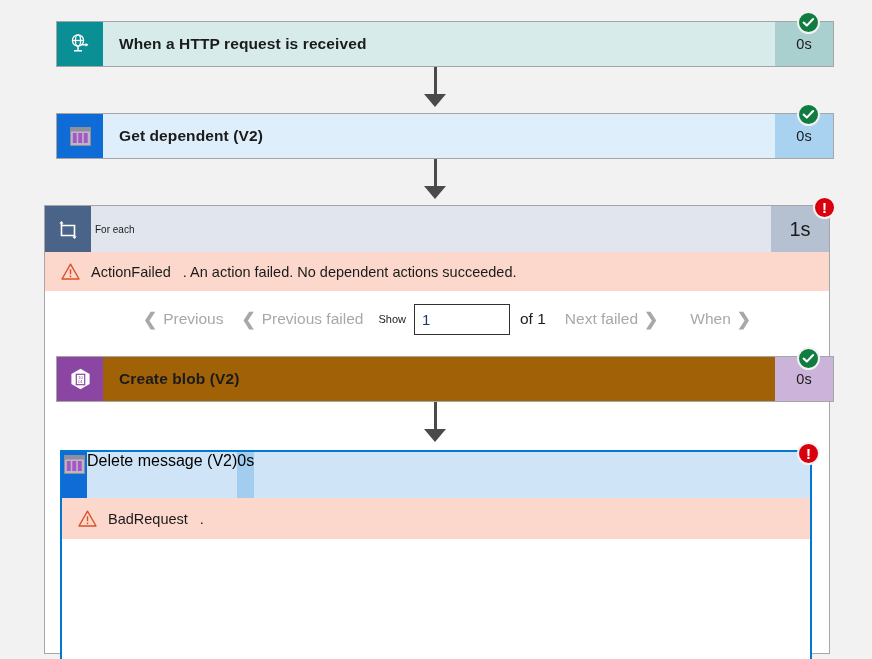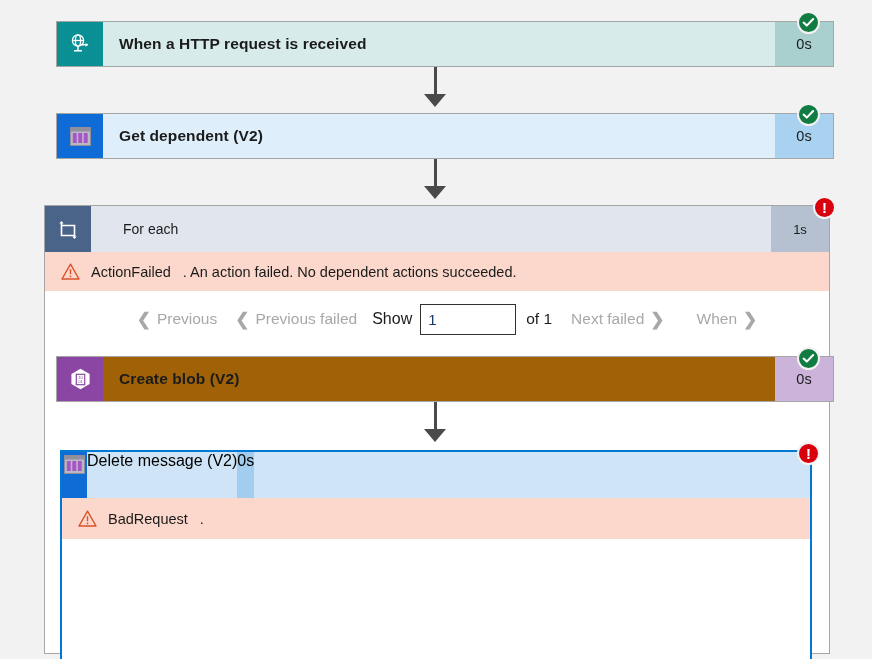--- a/index.html
+++ b/index.html
@@ -116,27 +116,27 @@
     height: 46px;
     background: #e1e5ee;
   }
   #foreach-header .icon-box {
     width: 46px; min-width: 46px;
     background: #4a6489;
     display: flex; align-items: center; justify-content: center;
   }
   #foreach-header .title {
     flex: 1; display: flex; align-items: center;
-    padding-left: 32px; font-size: 14px; color: #1b1b1b;
+    padding-left: 4px; font-size: 10px; color: #1b1b1b;
   }
   #foreach-header .dur {
     width: 58px; min-width: 58px;
     background: #b5c0d0;
     display: flex; align-items: center; justify-content: center;
-    font-size: 13px; color: #1b1b1b;
+    font-size: 20px; color: #1b1b1b;
   }
 
   
   #pager {
     display: flex;
     align-items: center;
     justify-content: center;
     height: 56px;
     background: #ffffff;
     gap: 0px;
@@ -145,21 +145,21 @@
   #pager .pbtn {
     display: flex; align-items: center; gap: 6px;
     font-size: 15.5px;
     color: #a8a8a8;
     padding: 0 9px;
     cursor: default;
     white-space: nowrap;
   }
   #pager .pbtn .chev { font-size: 17px; font-weight: bold; line-height: 1; }
   #pager .lbl {
-    font-size: 16px; color: #1b1b1b; padding: 0 8px 0 6px; white-space: nowrap;
+    font-size: 11px; color: #1b1b1b; padding: 0 8px 0 6px; white-space: nowrap;
   }
   #pager .pageinput {
     width: 96px; height: 31px;
     border: 1px solid #323130;
     background: #fff;
     font-size: 15px;
     color: #1b3a6b;
     padding: 0 7px;
     font-family: "Liberation Sans", sans-serif;
     outline: none;

